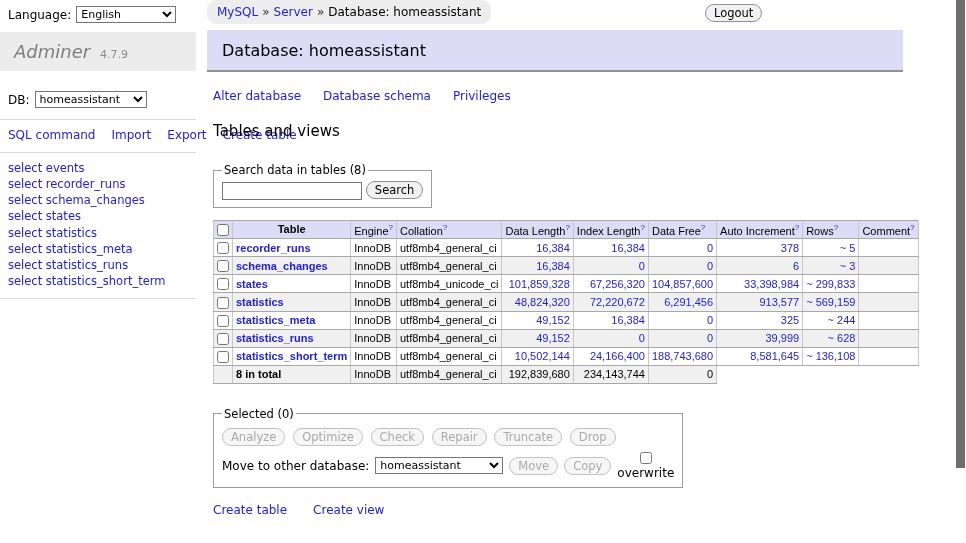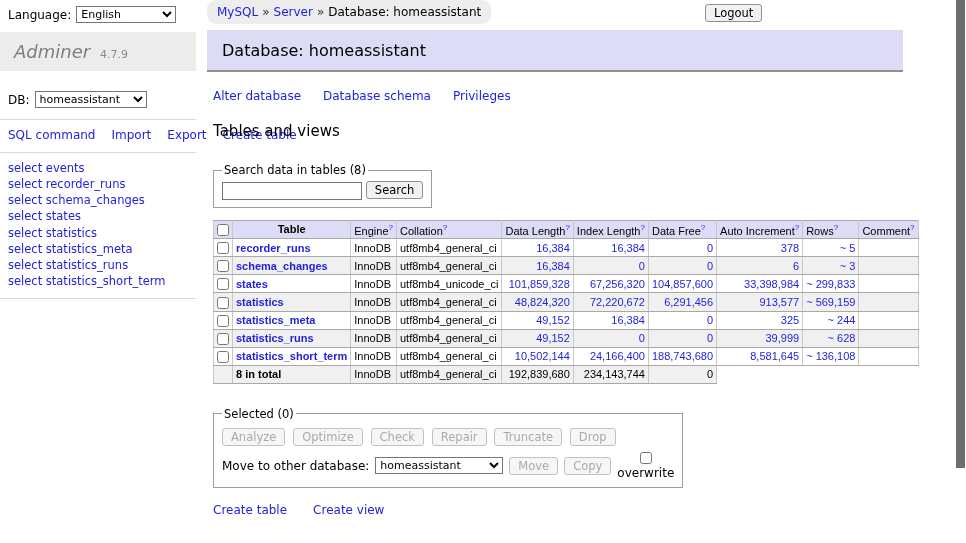--- a/index.html
+++ b/index.html
@@ -31,21 +31,21 @@
   .sb-links a{margin-right:16px;white-space:nowrap;}
   .tables-list{margin:7px 0 9px 8px;}
   .tables-list a{display:block;line-height:1.4;font-size:11.5px;white-space:nowrap;}
 
   
   #content{position:absolute;left:207px;top:0;width:696px;}
   #breadcrumb{display:inline-block;background:var(--crumb);padding:5px 10px;margin:0;font-size:12px;border-radius:9px;}
   #breadcrumb .sep{color:#333;margin:0 4px;}
   #logout-btn{position:absolute;left:705px;top:4px;}
   button{font-family:"DejaVu Sans","Liberation Sans",sans-serif;font-size:11.5px;
-     background:#f1f1f1;border:1px solid #8f8f9c;border-radius:3px;padding:1px 8px;color:#000;}
+     background:#f1f1f1;border:1px solid #8f8f9c;border-radius:9px;padding:1px 8px;color:#000;}
   button:disabled{color:#aaa;border-color:#c2c2c2;background:#f6f6f6;}
   h2{margin:6px 0 0;background:var(--lavender);font-weight:normal;font-size:16px;
      padding:11px 0 10px 15px;border-bottom:2px solid #909090;}
   .actions{margin:17px 6px 0;}
   .actions a{margin-right:22px;}
   h3{font-weight:normal;font-size:15px;margin:19px 6px 0;}
   fieldset{display:inline-block;border:1px solid #9c9c9c;margin:9px 0 0 6px;padding:4px 8px 7px;}
   legend{font-size:11.5px;padding:0 2px;}
   .search-input{width:140px;height:18px;border:1px solid #767676;font-size:11px;padding:1px 3px;
      font-family:"DejaVu Sans","Liberation Sans",sans-serif;}

